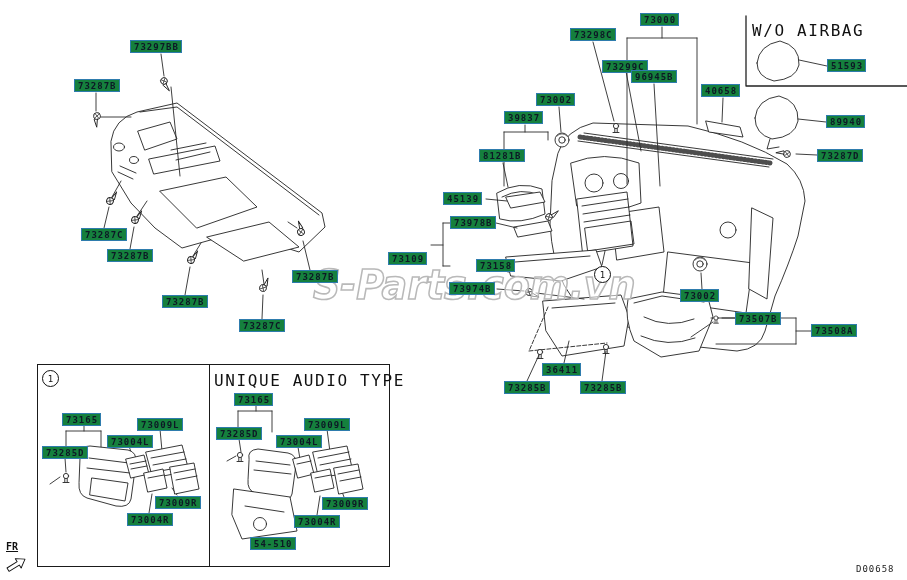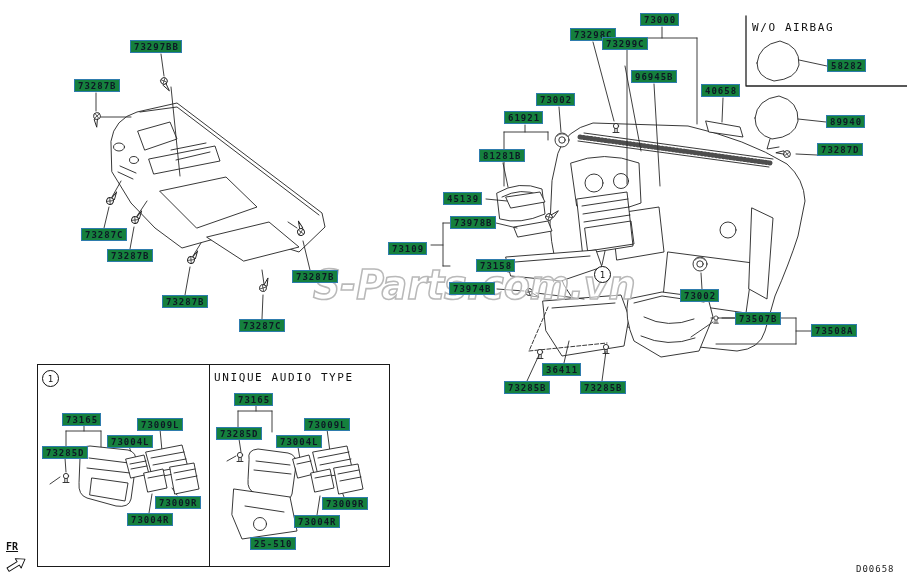--- a/index.html
+++ b/index.html
@@ -4,21 +4,21 @@
 <style>
   html,body{margin:0;padding:0;background:#fff;}
   .stage{position:relative;width:907px;height:580px;background:#ffffff;overflow:hidden;
          font-family:"DejaVu Sans Mono",monospace;}
   svg.art{position:absolute;left:0;top:0;z-index:10;}
   .plabel{position:absolute;z-index:30;font:bold 9px "DejaVu Sans Mono",monospace;
           letter-spacing:1px;color:#0d1826;background:#15803d;border:1px solid #2e7cad;
           padding:1px 2px 0 3px;line-height:10px;white-space:nowrap;}
   .ui-text{position:absolute;z-index:25;color:#111;white-space:pre;
            font-family:"DejaVu Sans Mono",monospace;}
-  .spaced{letter-spacing:1.6px;font-size:11px;}
+  .spaced{letter-spacing:1.6px;font-size:16px;}
   .callout{position:absolute;z-index:28;width:15px;height:15px;border:1.2px solid #111;
            border-radius:50%;background:#fff;display:flex;align-items:center;justify-content:center;
            font:9px "DejaVu Sans Mono",monospace;color:#111;}
   .inset{position:absolute;left:37px;top:364px;width:351px;height:201px;
          border:1.6px solid #1a1a1a;z-index:5;}
   .inset-divider{position:absolute;left:171px;top:0;height:100%;width:0;
                  border-left:1.6px solid #1a1a1a;}
   .watermark{position:absolute;left:313px;top:262px;z-index:20;
              font-family:"DejaVu Sans",sans-serif;font-style:italic;font-weight:bold;
              font-size:40px;color:rgba(255,255,255,0.55);
@@ -217,36 +217,36 @@
 
   <div class="watermark">S-Parts.com.vn</div>
 
   <div class="plabel" style="left:130px;top:40px">73297BB</div>
   <div class="plabel" style="left:74px;top:79px">73287B</div>
   <div class="plabel" style="left:81px;top:228px">73287C</div>
   <div class="plabel" style="left:107px;top:249px">73287B</div>
   <div class="plabel" style="left:162px;top:295px">73287B</div>
   <div class="plabel" style="left:239px;top:319px">73287C</div>
   <div class="plabel" style="left:292px;top:270px">73287B</div>
-  <div class="plabel" style="left:388px;top:242px">73109</div>
+  <div class="plabel" style="left:388px;top:252px">73109</div>
   <div class="plabel" style="left:443px;top:192px">45139</div>
   <div class="plabel" style="left:450px;top:216px">73978B</div>
   <div class="plabel" style="left:476px;top:259px">73158</div>
   <div class="plabel" style="left:449px;top:282px">73974B</div>
   <div class="plabel" style="left:536px;top:93px">73002</div>
-  <div class="plabel" style="left:504px;top:111px">61921</div>
+  <div class="plabel" style="left:504px;top:111px">39837</div>
   <div class="plabel" style="left:479px;top:149px">81281B</div>
   <div class="plabel" style="left:570px;top:28px">73298C</div>
   <div class="plabel" style="left:640px;top:13px">73000</div>
-  <div class="plabel" style="left:602px;top:37px">73299C</div>
+  <div class="plabel" style="left:602px;top:60px">73299C</div>
   <div class="plabel" style="left:631px;top:70px">96945B</div>
   <div class="plabel" style="left:701px;top:84px">40658</div>
-  <div class="plabel" style="left:827px;top:59px">58282</div>
+  <div class="plabel" style="left:827px;top:59px">51593</div>
   <div class="plabel" style="left:826px;top:115px">89940</div>
-  <div class="plabel" style="left:817px;top:143px">73287D</div>
+  <div class="plabel" style="left:817px;top:149px">73287D</div>
   <div class="plabel" style="left:680px;top:289px">73002</div>
   <div class="plabel" style="left:735px;top:312px">73507B</div>
   <div class="plabel" style="left:811px;top:324px">73508A</div>
   <div class="plabel" style="left:542px;top:363px">36411</div>
   <div class="plabel" style="left:504px;top:381px">73285B</div>
   <div class="plabel" style="left:580px;top:381px">73285B</div>
   <div class="plabel" style="left:62px;top:413px">73165</div>
   <div class="plabel" style="left:42px;top:446px">73285D</div>
   <div class="plabel" style="left:107px;top:435px">73004L</div>
   <div class="plabel" style="left:137px;top:418px">73009L</div>
@@ -255,20 +255,20 @@
   <div class="plabel" style="left:234px;top:393px">73165</div>
   <div class="plabel" style="left:216px;top:427px">73285D</div>
   <div class="plabel" style="left:276px;top:435px">73004L</div>
   <div class="plabel" style="left:304px;top:418px">73009L</div>
   <div class="plabel" style="left:322px;top:497px">73009R</div>
   <div class="plabel" style="left:294px;top:515px">73004R</div>
 
   <div class="ui-text spaced" style="left:752px;top:21px">W/O AIRBAG</div>
   <div class="ui-text spaced" style="left:214px;top:371px">UNIQUE AUDIO TYPE</div>
   <div class="ui-text ref-text" style="left:220px;top:537px">REF.</div>
-  <div class="plabel" style="left:250px;top:537px">25-510</div>
+  <div class="plabel" style="left:250px;top:537px">54-510</div>
   <div class="ui-text fr" style="left:6px;top:541px">FR</div>
   <div class="ui-text sheet-code" style="left:856px;top:564px">D00658</div>
 
   <div class="callout" style="left:594px;top:266px">1</div>
   <div class="callout" style="left:42px;top:370px">1</div>
 
 </div>
 
 </body></html>

